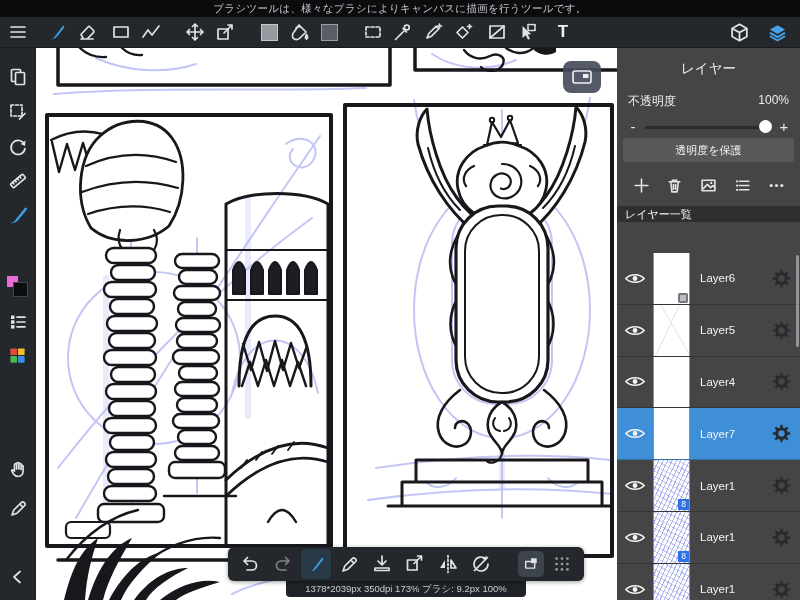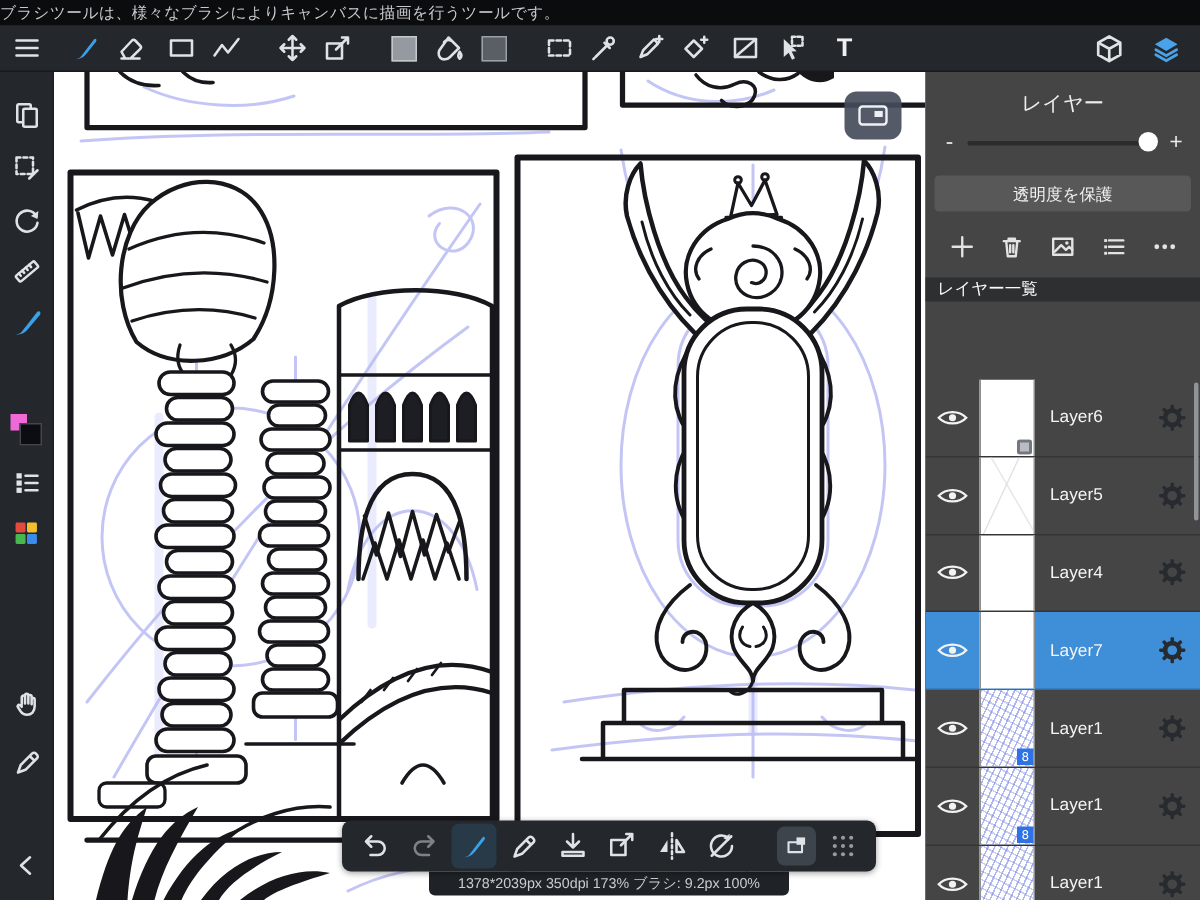--- a/index.html
+++ b/index.html
@@ -1,20 +1,20 @@
 <!DOCTYPE html>
 <html><head>
 <meta charset="utf-8">
 <style>
   html,body{margin:0;padding:0;background:#17191c;}
   #app{position:relative;width:800px;height:600px;overflow:hidden;background:#24282c;
        font-family:"Liberation Sans",sans-serif;-webkit-font-smoothing:antialiased;}
   
   .hint-bar{position:absolute;left:0;top:0;width:800px;height:17px;background:#0b0c0e;
-    color:#c7cacd;font-size:10.5px;display:flex;align-items:center;letter-spacing:.3px;}
+    color:#c7cacd;font-size:10.5px;display:flex;align-items:center;justify-content:center;letter-spacing:.3px;}
   
   .toolbar{position:absolute;left:0;top:17px;width:800px;height:31px;background:#24282c;
     display:flex;align-items:center;border-bottom:1px solid #17191c;box-sizing:border-box;}
   .ticon{width:26px;height:26px;display:flex;align-items:center;justify-content:center;flex:0 0 auto;}
   .ticon svg{display:block;}
   .stk{stroke:#dfe3e6;stroke-width:1.7;fill:none;stroke-linecap:round;stroke-linejoin:round;}
   .swatch-gray{width:15px;height:15px;background:#959aa0;border:1px solid #c6c9cc;}
   .swatch-dark{width:15px;height:15px;background:#5a5f66;border:1px solid #9aa0a6;}
   .ttext{color:#eef0f2;font-size:17px;font-weight:bold;}
   .spacer{flex:1;}
@@ -31,21 +31,21 @@
   .pip-btn{position:absolute;left:527px;top:13px;width:38px;height:32px;background:rgba(70,76,92,.92);
     border-radius:8px;display:flex;align-items:center;justify-content:center;}
   
   .right-panel{position:absolute;left:617px;top:48px;width:183px;height:552px;background:#454545;color:#ededed;}
   .panel-title{padding-top:12px;text-align:center;font-size:13.5px;}
   .op-row{margin-top:15px;padding:0 11px;display:flex;justify-content:space-between;font-size:12px;}
   .slider-row{margin-top:6px;padding:0 8px;height:22px;display:flex;align-items:center;}
   .slide-btn{width:16px;text-align:center;font-size:15px;color:#e8e8e8;line-height:22px;}
   .track{flex:1;height:3px;background:#2c2c2c;border-radius:2px;position:relative;margin:0 4px;}
   .knob{position:absolute;top:-5.5px;width:13px;height:13px;border-radius:50%;background:#ffffff;}
-  .btn-row{margin-top:11px;padding:0 6px;display:flex;gap:3px;}
+  .btn-row{padding:0 6px;display:flex;gap:3px;}
   .pbtn{flex:1;height:24px;background:#585858;border-radius:3px;display:flex;align-items:center;
     justify-content:center;font-size:11px;color:#f2f2f2;gap:4px;position:relative;}
   .pbtn.darkbtn{background:#3a3a3a;}
   .pbtn .chev{position:absolute;right:6px;font-size:10px;color:#cfcfcf;}
   .icon-strip{margin-top:12px;padding:0 13px;display:flex;justify-content:space-between;}
   .pticon{width:22px;height:22px;display:flex;align-items:center;justify-content:center;}
   .pstk{stroke:#e3e3e3;stroke-width:1.5;fill:none;stroke-linecap:round;stroke-linejoin:round;}
   .list-header{margin-top:10px;height:16px;background:#2e2f31;font-size:11px;line-height:16px;padding-left:8px;color:#fafafa;}
   .layer-list{position:absolute;left:0;right:0;top:205px;bottom:0;overflow:hidden;}
   .layer-row{height:51.8px;display:flex;align-items:center;border-bottom:1px solid rgba(0,0,0,.22);box-sizing:border-box;position:relative;}
@@ -407,20 +407,24 @@
     <div class="pip-btn">
       <svg width="22" height="18" viewBox="0 0 22 18">
           <rect x="2" y="3" width="18" height="12" rx="2" fill="none" stroke="#eef0f3" stroke-width="1.6"></rect>
           <rect x="12" y="6" width="5.5" height="4" fill="#eef0f3"></rect>
         </svg>
     </div>
   </div>
 
   <div class="right-panel">
     <div class="panel-title">レイヤー</div>
+    <div class="op-row">
+      <span>不透明度</span>
+      <span>100%</span>
+    </div>
     <div class="slider-row">
       <span class="slide-btn">-</span>
       <div class="track">
         <div class="knob" style="left: 114px;"></div>
       </div>
       <span class="slide-btn">+</span>
     </div>
     <div class="btn-row">
       <div class="pbtn">
         <span>透明度を保護</span>

